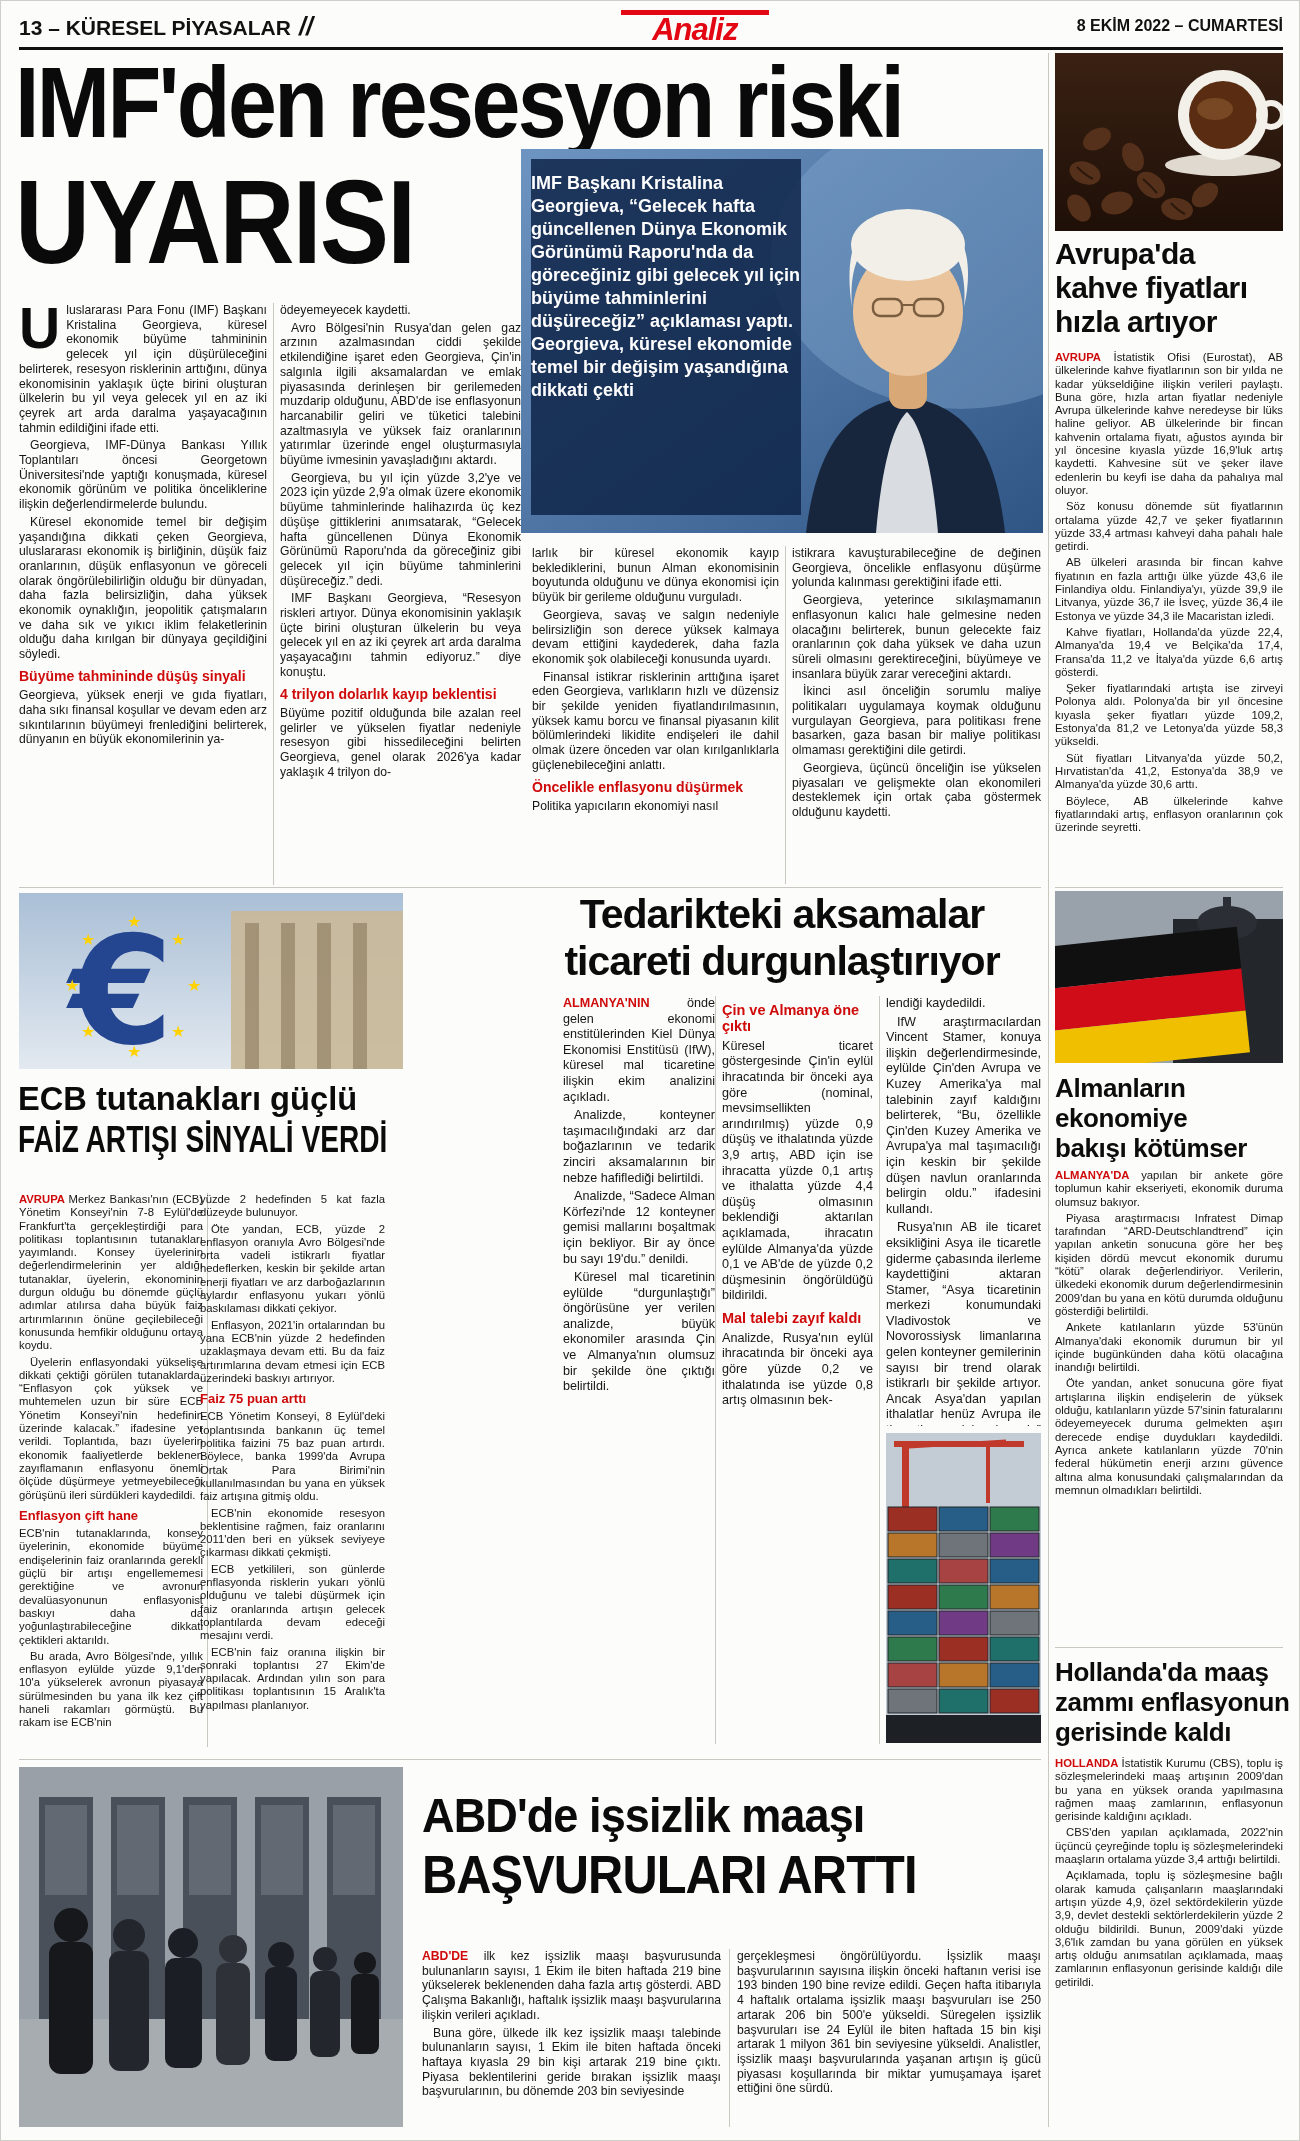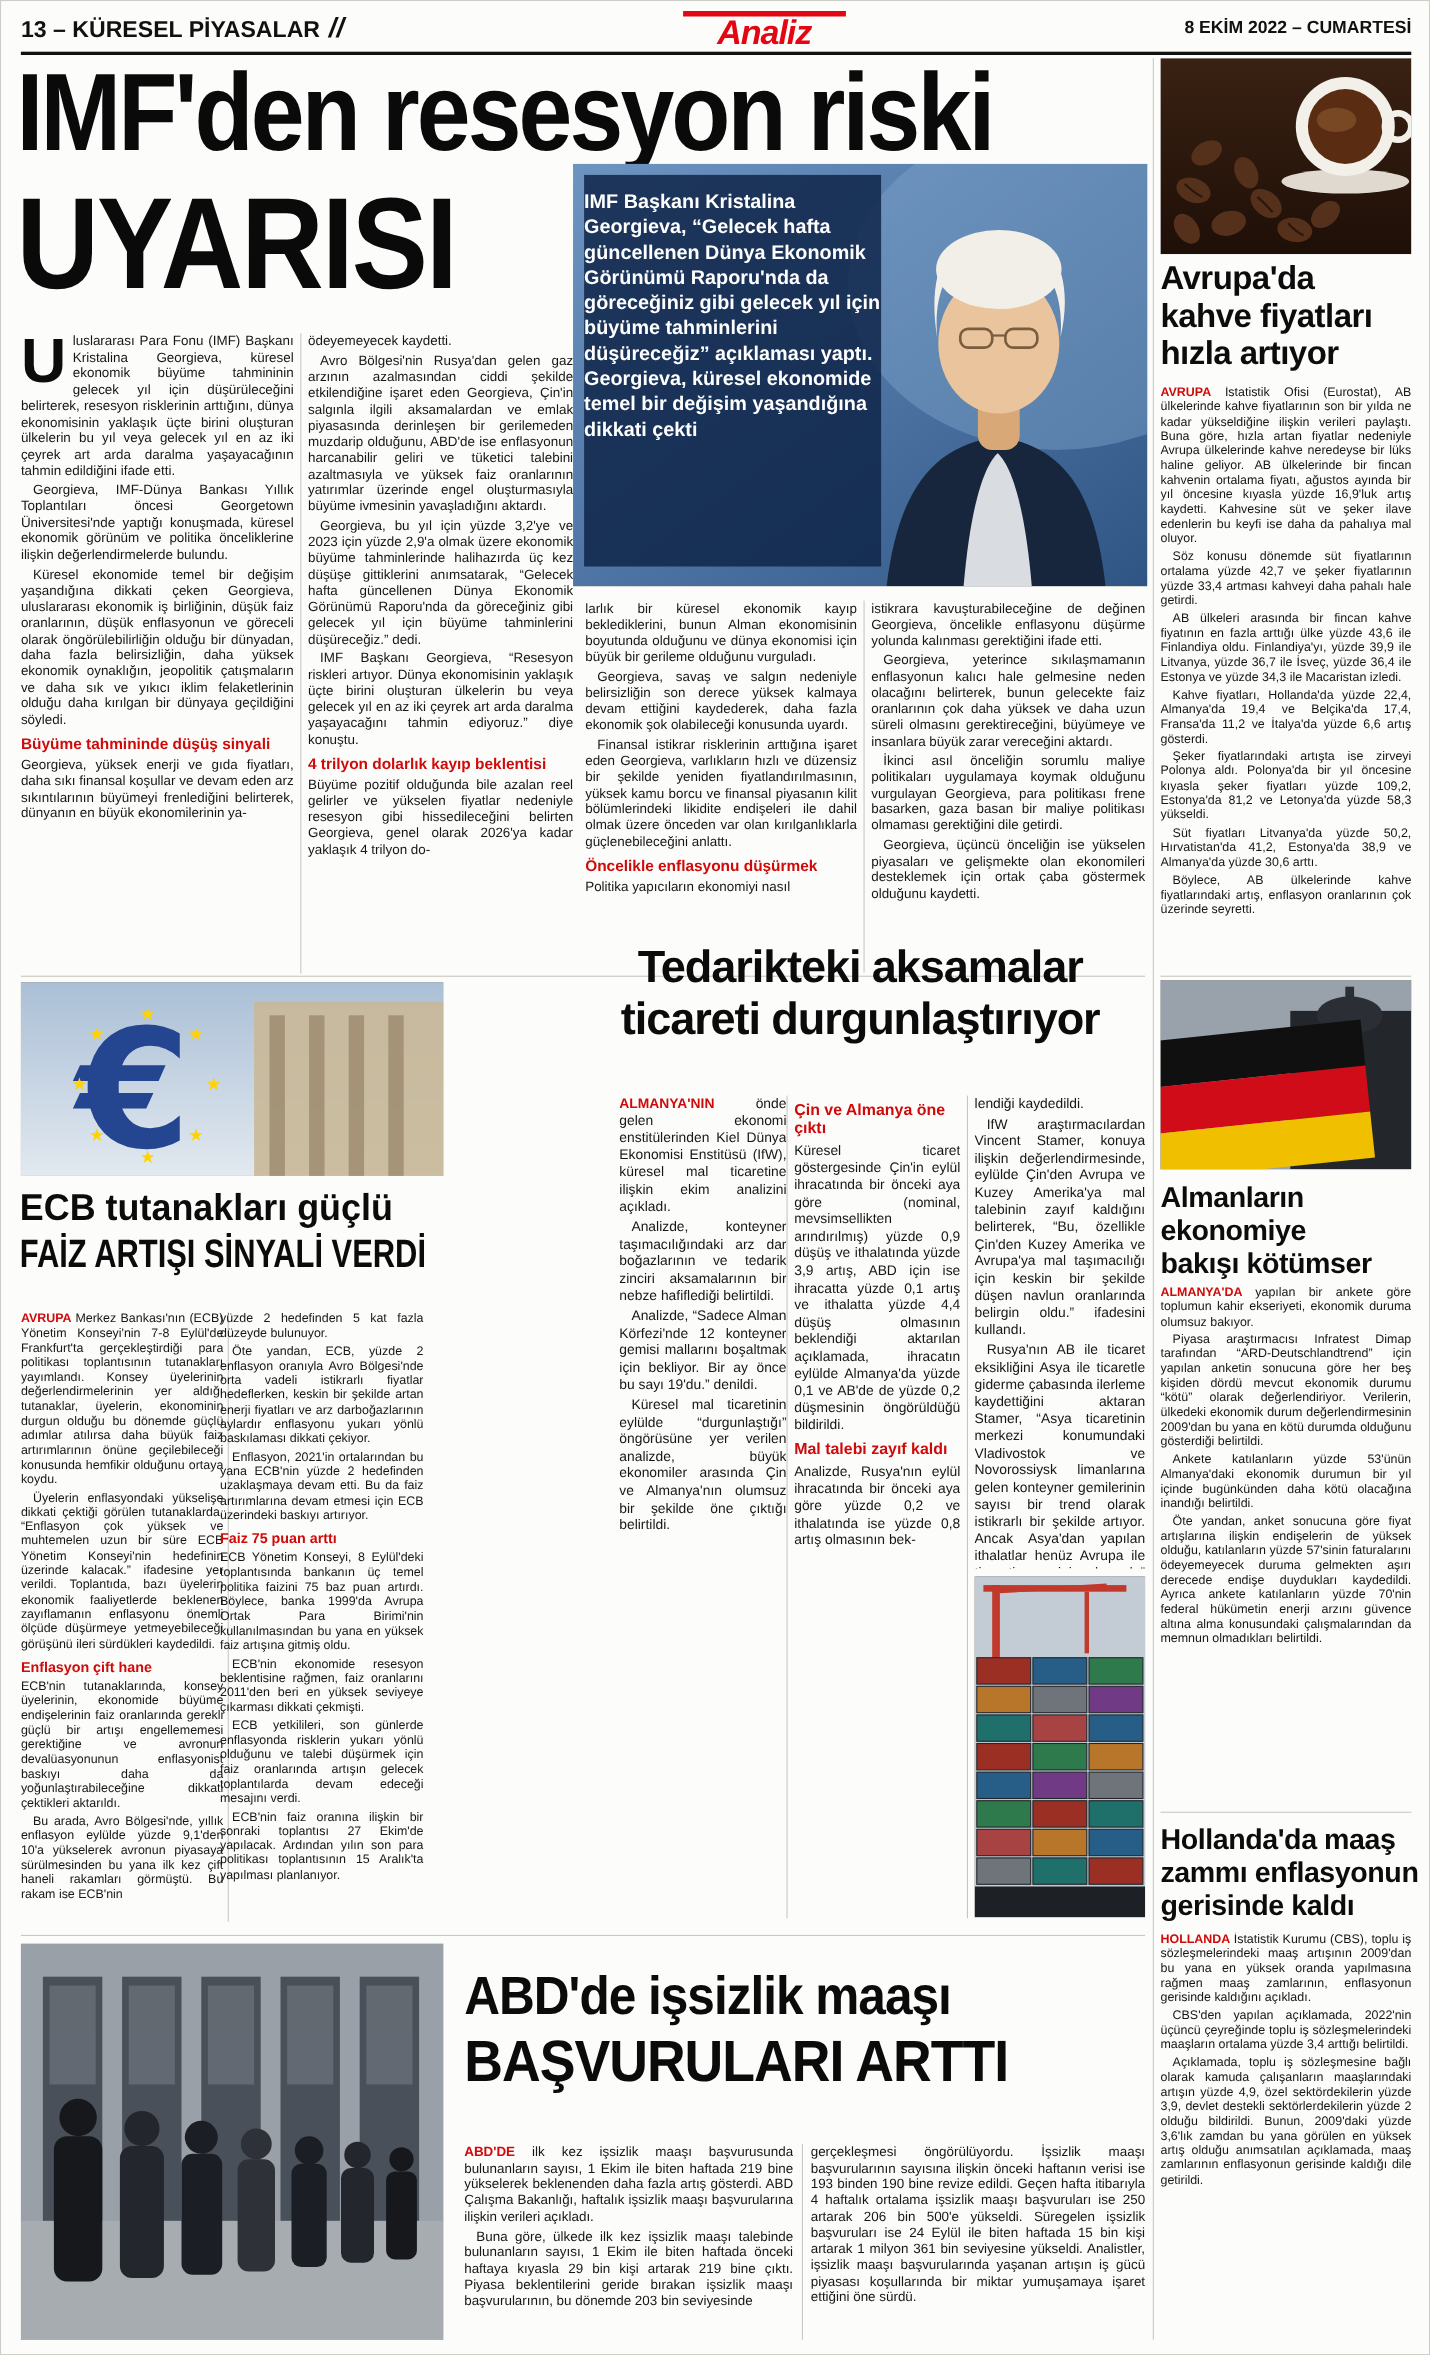--- a/index.html
+++ b/index.html
@@ -34,21 +34,21 @@
   
   .photo{position:absolute;overflow:hidden;background:#888}
   .photo svg{display:block;width:100%;height:100%}
   .photo-quote{position:absolute;left:10px;top:10px;width:270px;height:356px;background:rgba(14,36,72,.84);color:#fff;font-weight:bold;font-size:18px;line-height:23px;padding:13px 0;text-align:left}
   
   .side-title{position:absolute;font-weight:800;font-size:30px;line-height:34px;letter-spacing:-.5px;color:#0c0c0c}
   .side-title2{position:absolute;font-weight:800;font-size:26px;line-height:30px;letter-spacing:-.4px;color:#0c0c0c}
   .ecb-h{position:absolute;left:17px;top:1078px;color:#0b0b0b}
   .ecb-h .l1{font-size:34px;font-weight:800;white-space:nowrap;transform:scaleX(.96);transform-origin:left;line-height:38px}
   .ecb-h .l2{font-size:36px;font-weight:800;white-space:nowrap;transform:scaleX(.78);transform-origin:left;line-height:42px;margin-top:2px}
-  .trade-h{position:absolute;left:520px;top:856px;width:522px;text-align:center;font-weight:800;color:#0b0b0b}
+  .trade-h{position:absolute;left:520px;top:891px;width:522px;text-align:center;font-weight:800;color:#0b0b0b}
   .trade-h .l1{font-size:41px;line-height:45px;letter-spacing:-1px}
   .trade-h .l2{font-size:41px;line-height:48px;letter-spacing:-1px}
   .usa-h{position:absolute;left:421px;top:1786px;color:#0b0b0b}
   .usa-h .l1{font-size:49px;font-weight:800;white-space:nowrap;transform:scaleX(.92);transform-origin:left;line-height:56px;letter-spacing:-1px}
   .usa-h .l2{font-size:53px;font-weight:800;white-space:nowrap;transform:scaleX(.92);transform-origin:left;line-height:60px;letter-spacing:-1px;margin-top:2px}
 </style>
 </head>
 <body>
 
 <div class="page">

